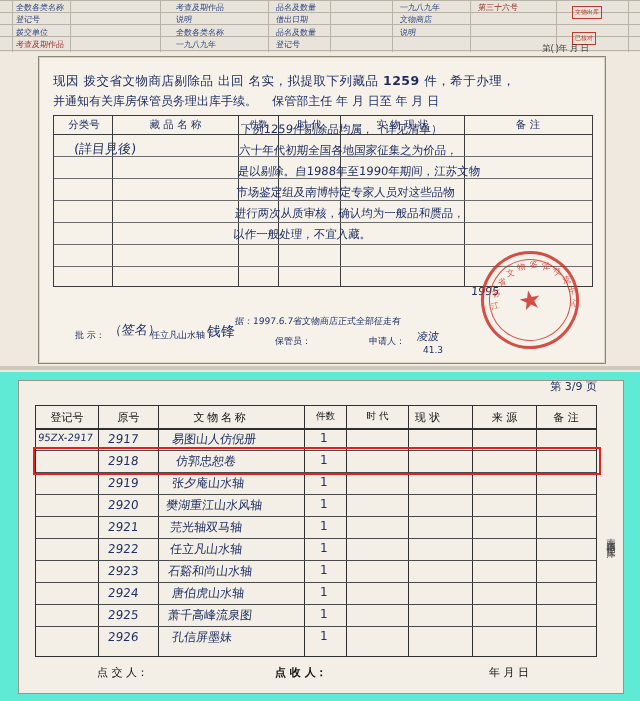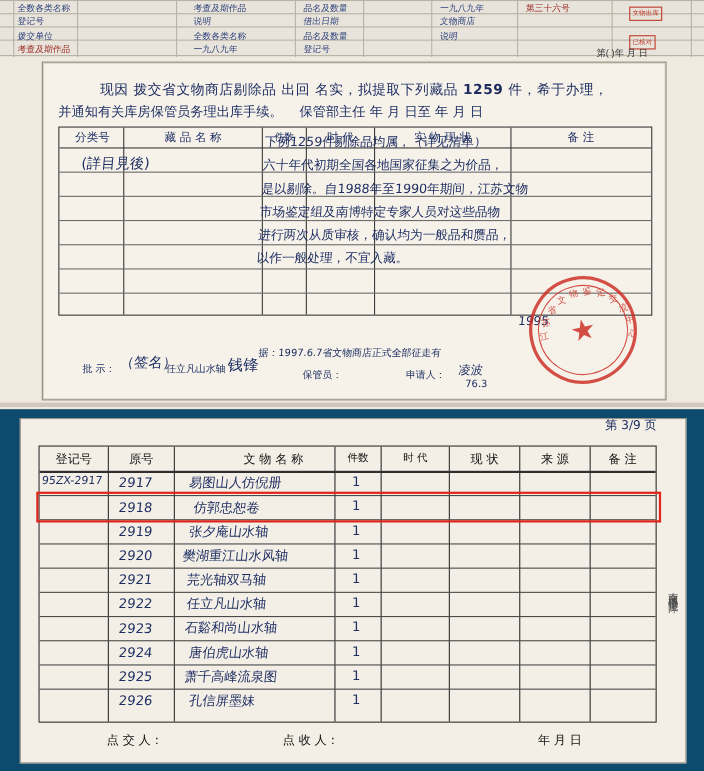--- a/index.html
+++ b/index.html
@@ -9,21 +9,21 @@
   
   .strip{position:absolute;left:0;top:0;width:640px;height:52px;background:#e8e4dc;overflow:hidden;}
   .strip .row{position:absolute;left:0;right:0;height:1px;background:#b9b2a6;}
   .strip .col{position:absolute;top:0;bottom:0;width:1px;background:#b9b2a6;}
   .strip .hw{position:absolute;font-family:"DejaVu Sans",sans-serif;color:#2b3f7a;font-size:8px;white-space:nowrap;transform:skewX(-6deg);}
   .strip .hw.red{color:#9c2b22;}
   .strip .stampbox{position:absolute;border:1px solid #c0392b;color:#c0392b;font-size:6px;padding:1px 2px;}
 
   
   .doc1{position:absolute;left:38px;top:56px;width:566px;height:306px;background:#f6f2ea;border:1px solid #8d8578;box-shadow:0 0 0 1px #d9d2c6 inset;}
-  .doc1 .title{position:absolute;left:14px;top:14px;right:14px;font-family:"DejaVu Sans",sans-serif;font-size:12.5px;color:#1f2f63;letter-spacing:.5px;line-height:20px;text-align:center;}
+  .doc1 .title{position:absolute;left:14px;top:14px;right:14px;font-family:"DejaVu Sans",sans-serif;font-size:12.5px;color:#1f2f63;letter-spacing:.5px;line-height:20px;}
   .doc1 .title .num{color:#1d2b5c;font-weight:bold;}
   .doc1 .line2{position:absolute;left:14px;top:36px;right:14px;font-family:"DejaVu Sans",sans-serif;font-size:12px;color:#1f2f63;}
   .doc1 .seq{position:absolute;right:16px;top:-14px;font-size:8.5px;color:#333;text-align:right;}
 
   
   .t1{position:absolute;left:14px;top:58px;width:538px;height:170px;border:1px solid #3a3a3a;}
   .t1 .vline{position:absolute;top:0;bottom:0;width:1px;background:#3a3a3a;}
   .t1 .hline{position:absolute;left:0;right:0;height:1px;background:#6c6c6c;}
   .t1 .hdr{position:absolute;top:2px;font-family:"DejaVu Sans",sans-serif;font-size:10.5px;color:#1f2f63;text-align:center;}
   .t1 .hsep{position:absolute;left:0;right:0;top:18px;height:1px;background:#3a3a3a;}
@@ -34,21 +34,21 @@
   .sigsm{position:absolute;font-family:"DejaVu Sans",sans-serif;color:#1f2f63;font-size:9px;}
 
   
   .seal{position:absolute;right:26px;bottom:14px;width:92px;height:92px;border:3px solid #cc2b22;border-radius:50%;opacity:.82;transform:rotate(-12deg);}
   .seal .inner{position:absolute;inset:5px;border:1px solid #cc2b22;border-radius:50%;}
   .seal .star{position:absolute;left:50%;top:50%;transform:translate(-50%,-50%);color:#cc2b22;font-size:26px;line-height:1;}
   .seal .arc{position:absolute;left:0;top:0;width:92px;height:92px;}
   .seal .arc span{position:absolute;left:50%;top:50%;font-size:8px;color:#cc2b22;font-family:"DejaVu Sans",sans-serif;transform-origin:0 0;}
 
   
-  .doc2{position:absolute;left:0;top:372px;width:640px;height:329px;background:#0c4a6e;}
+  .doc2{position:absolute;left:0;top:372px;width:640px;height:329px;background:#5eead4;}
   .paper2{position:absolute;left:18px;top:8px;width:604px;height:312px;background:#f3efe6;border:1px solid #9b9386;}
   .pg{position:absolute;right:26px;top:-2px;font-family:"DejaVu Sans",sans-serif;font-size:11px;color:#1f2f63;}
   .t2{position:absolute;left:16px;top:24px;width:560px;height:250px;border:1.5px solid #2f2f2f;}
   .t2 .v{position:absolute;top:0;bottom:0;width:1px;background:#2f2f2f;}
   .t2 .h{position:absolute;left:0;right:0;height:1px;background:#4a4a4a;}
   .t2 .hh{position:absolute;left:0;right:0;height:1.5px;background:#2f2f2f;}
   .t2 .th{position:absolute;top:4px;font-family:"DejaVu Sans",sans-serif;font-size:11px;color:#111;text-align:center;}
   .cell{position:absolute;font-family:"DejaVu Sans",sans-serif;font-size:12px;color:#1f2f63;transform:skewX(-6deg);white-space:nowrap;}
   .cellno{position:absolute;font-family:"DejaVu Sans",sans-serif;font-size:12px;color:#1f2f63;transform:skewX(-6deg);}
   .tick{position:absolute;font-family:"DejaVu Sans",sans-serif;font-size:12px;color:#1f2f63;}
@@ -158,21 +158,21 @@
     <span class="sig" style="left:432px;top:228px;">1995</span>
     <span class="sigsm" style="left:196px;top:258px;transform:skewX(-5deg);color:#1f2f63;">据：1997.6.7省文物商店正式全部征走有</span>
 
     <span class="sigsm" style="left:36px;top:272px;">批 示：</span>
     <span class="sig" style="left:70px;top:264px;font-size:13px;">（签名）</span>
     <span class="sigsm" style="left:112px;top:272px;">任立凡山水轴：</span>
     <span class="sig" style="left:168px;top:266px;font-size:14px;">钱锋</span>
     <span class="sigsm" style="left:236px;top:278px;">保管员：</span>
     <span class="sigsm" style="left:330px;top:278px;">申请人：</span>
     <span class="sig" style="left:378px;top:272px;">凌波</span>
-    <span class="sigsm" style="left:384px;top:288px;color:#1f2f63;">76.3</span>
+    <span class="sigsm" style="left:384px;top:288px;color:#1f2f63;">41.3</span>
 
     <div class="seal">
       <div class="inner"></div>
       <div class="star">★</div>
       <div class="arc">
         <span style="transform:rotate(-80deg) translate(0,-40px) rotate(80deg);">江</span>
         <span style="transform:rotate(-62deg) translate(0,-40px) rotate(62deg);">苏</span>
         <span style="transform:rotate(-44deg) translate(0,-40px) rotate(44deg);">省</span>
         <span style="transform:rotate(-26deg) translate(0,-40px) rotate(26deg);">文</span>
         <span style="transform:rotate(-8deg) translate(0,-40px) rotate(8deg);">物</span>
@@ -209,24 +209,24 @@
         <div class="h" style="top:88px;"></div>
         <div class="h" style="top:110px;"></div>
         <div class="h" style="top:132px;"></div>
         <div class="h" style="top:154px;"></div>
         <div class="h" style="top:176px;"></div>
         <div class="h" style="top:198px;"></div>
         <div class="h" style="top:220px;"></div>
 
         <span class="th" style="left:0px;width:62px;">登记号</span>
         <span class="th" style="left:63px;width:59px;">原号</span>
-        <span class="th" style="left:140px;width:145px;">文 物 名 称</span>
+        <span class="th" style="left:111px;width:145px;font-family:Liberation Serif, serif;">文 物 名 称</span>
         <span class="th" style="left:269px;width:41px;font-size:9.5px;">件数</span>
         <span class="th" style="left:311px;width:61px;font-size:9.5px;">时 代</span>
-        <span class="th" style="left:373px;width:63px;">现   状</span>
+        <span class="th" style="left:360px;width:63px;">现   状</span>
         <span class="th" style="left:437px;width:63px;">来   源</span>
         <span class="th" style="left:501px;width:58px;">备 注</span>
 
         <span class="cellno" style="left:2px;top:26px;font-size:10px;">95ZX-2917</span>
         <span class="cellno" style="left:72px;top:26px;">2917</span>
         <span class="cell" style="left:136px;top:25px;">易图山人仿倪册</span>
         <span class="tick" style="left:284px;top:25px;">1</span>
 
         <span class="cellno" style="left:72px;top:48px;">2918</span>
         <span class="cell" style="left:140px;top:47px;">仿郭忠恕卷</span>
@@ -261,20 +261,20 @@
         <span class="tick" style="left:284px;top:201px;">1</span>
 
         <span class="cellno" style="left:72px;top:224px;">2926</span>
         <span class="cell" style="left:136px;top:223px;">孔信屏墨妹</span>
         <span class="tick" style="left:284px;top:223px;">1</span>
       </div>
 
       <div class="hl" style="top:66px;"></div>
 
       <span class="foot" style="left:78px;top:284px;">点 交 人：</span>
-      <span class="foot" style="left:238px;top:284px;">点 收 人：</span>
+      <span class="foot" style="left:256px;top:284px;font-weight:bold;">点 收 人：</span>
       <span class="foot" style="left:470px;top:284px;">年  月  日</span>
 
       <span class="sideText">南京博物院库</span>
     </div>
   </div>
 
 </div>
 
 </body></html>

